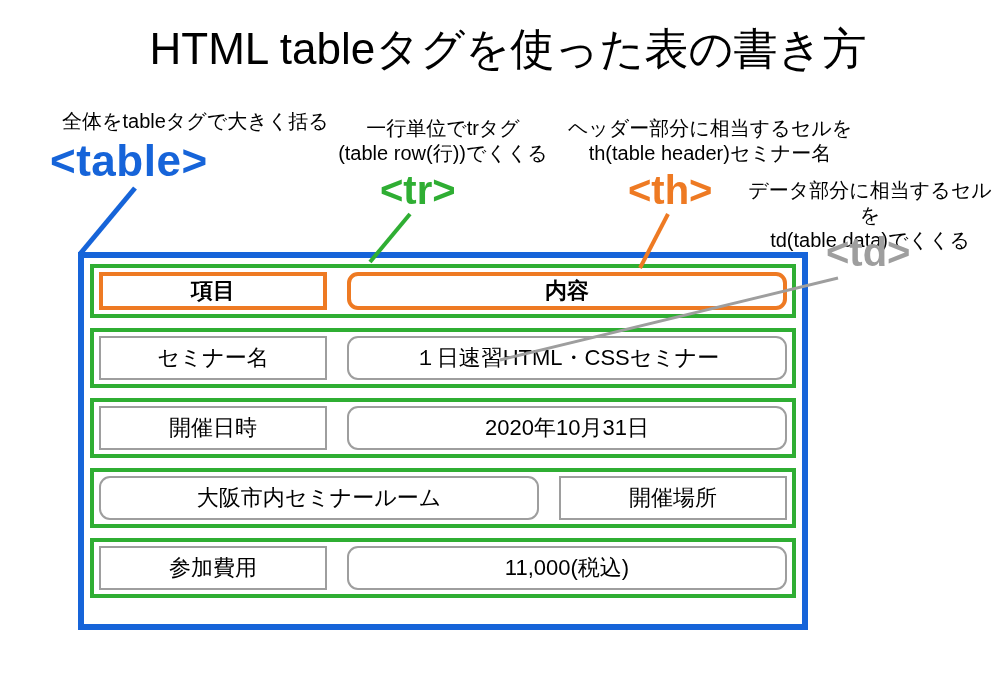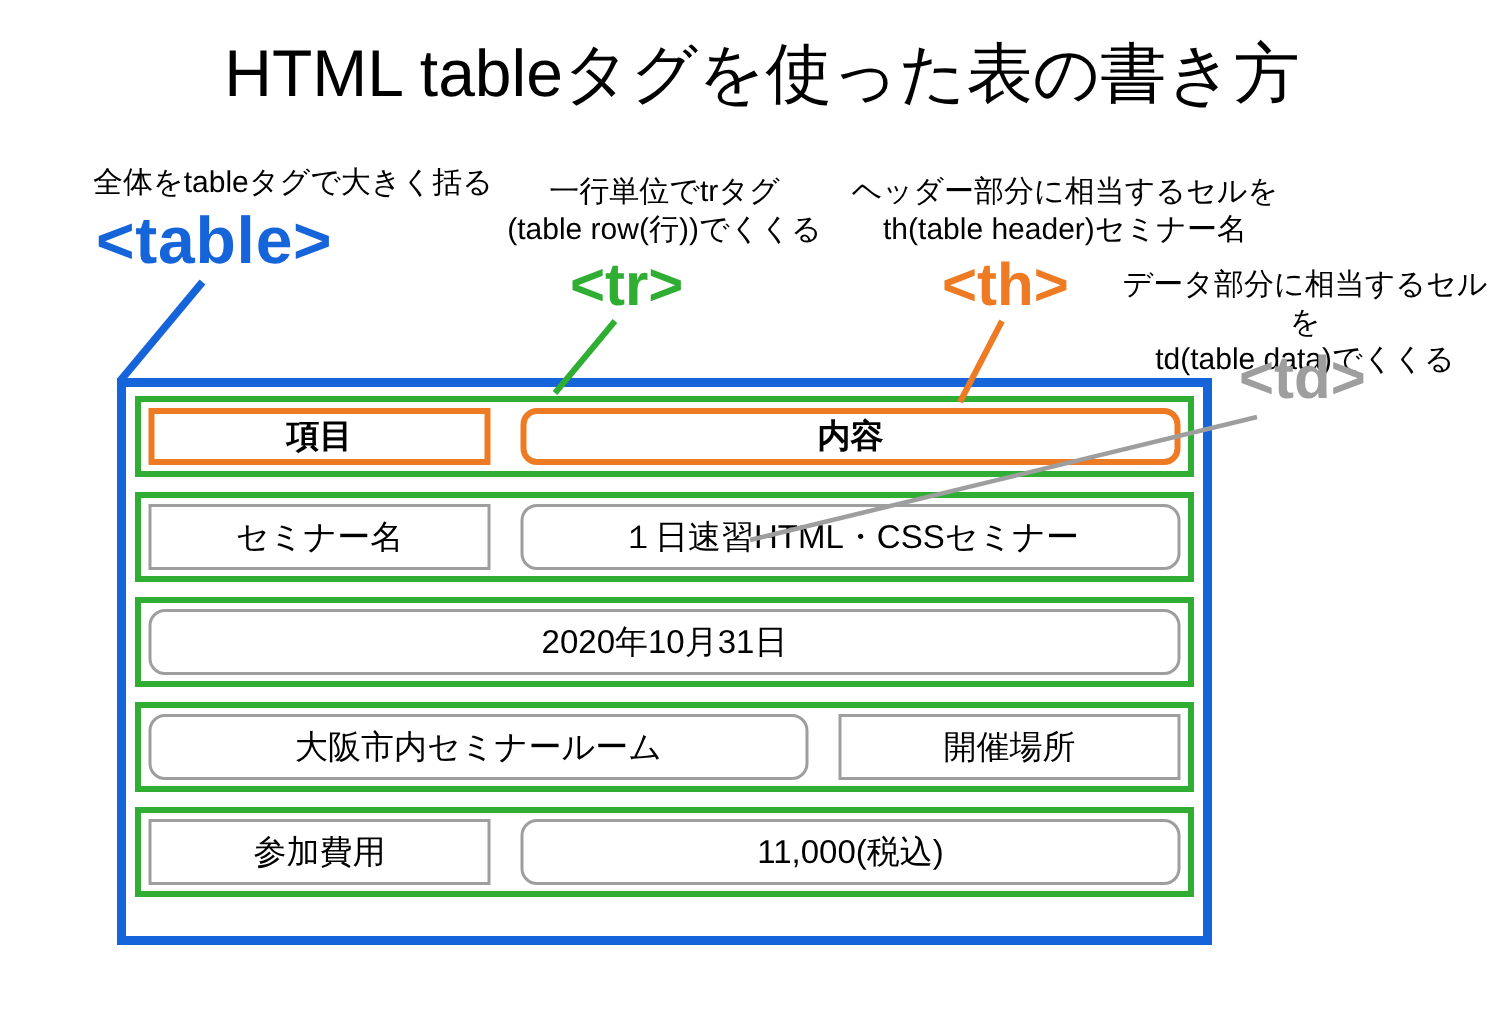--- a/index.html
+++ b/index.html
@@ -27,21 +27,21 @@
   
   .ann-table-desc {
     position: absolute;
     left: 62px;
     top: 108px;
     font-size: 20px;
     color: #000;
   }
   .ann-table-tag {
     position: absolute;
-    left: 64px;
+    left: 50px;
     top: 136px;
     font-size: 44px;
     font-weight: 800;
     color: #1664d9;
     letter-spacing: 0.5px;
   }
   .ann-tr-desc {
     position: absolute;
     left: 318px;
     top: 116px;
@@ -178,20 +178,21 @@
     <div class="cell frame-th col1">項目</div>
     <div class="cell frame-th col2">内容</div>
   </div>
 
   <div class="frame-tr">
     <div class="cell frame-td col1">セミナー名</div>
     <div class="cell frame-td col2">１日速習HTML・CSSセミナー</div>
   </div>
 
   <div class="frame-tr">
+    <div class="cell frame-td col1">開催日時</div>
     <div class="cell frame-td col2">2020年10月31日</div>
   </div>
 
   <div class="frame-tr">
     <div class="cell frame-td col2">大阪市内セミナールーム</div>
     <div class="cell frame-td col1">開催場所</div>
   </div>
 
   <div class="frame-tr">
     <div class="cell frame-td col1">参加費用</div>

